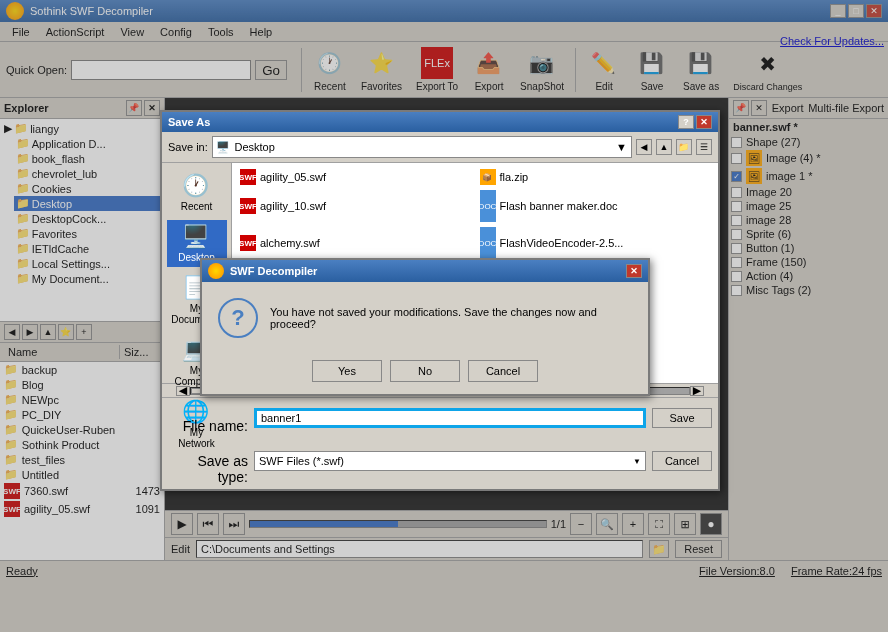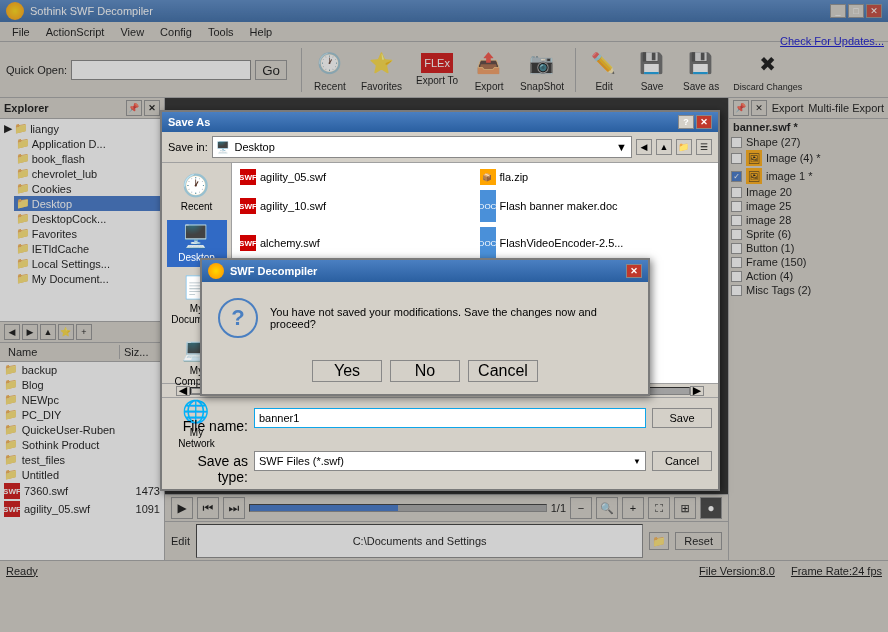--- a/index.html
+++ b/index.html
@@ -72,35 +72,35 @@
     .sidebar-item { display: flex; flex-direction: column; align-items: center; font-size: 10px; cursor: pointer; padding: 4px; width: 60px; text-align: center; }
     .sidebar-icon { font-size: 22px; margin-bottom: 2px; }
     #save-as-files { flex: 1; background: white; overflow: auto; display: grid; grid-template-columns: 1fr 1fr; align-content: start; padding: 4px; gap: 1px; }
     .file-entry { display: flex; align-items: center; gap: 4px; padding: 2px 4px; font-size: 11px; cursor: pointer; }
     .swf-icon { width: 16px; height: 16px; background: #cc0000; color: white; font-size: 8px; display: flex; align-items: center; justify-content: center; font-weight: bold; }
     .zip-icon { width: 16px; height: 16px; background: #ffa500; font-size: 8px; display: flex; align-items: center; justify-content: center; }
     .doc-icon { width: 16px; height: 32px; background: #4a90d9; color: white; font-size: 8px; display: flex; align-items: center; justify-content: center; }
     #save-as-bottom { padding: 4px 6px; border-top: 1px solid #a0a0a0; display: flex; flex-direction: column; gap: 3px; }
     .saveas-row { display: flex; align-items: center; gap: 6px; }
     .saveas-label { width: 80px; font-size: 14px; text-align: right; margin-top: 16px; }
-    .saveas-input { flex: 1; height: 20px; border: 1px solid #0ea5e9; background: white; padding: 0 4px; font-size: 11px; }
+    .saveas-input { flex: 1; height: 20px; border: 3px solid #0ea5e9; background: white; padding: 0 4px; font-size: 11px; }
     .saveas-combo { flex: 1; height: 20px; border: 1px solid #888; background: white; padding: 0 4px; font-size: 11px; display: flex; align-items: center; justify-content: space-between; }
     .saveas-combo-arrow { font-size: 8px; }
     .save-btn { width: 60px; height: 20px; background: #d4d0c8; border: 1px solid #888; cursor: pointer; font-size: 11px; }
     .cancel-btn { width: 60px; height: 20px; background: #d4d0c8; border: 1px solid #888; cursor: pointer; font-size: 11px; }
     #scrollbar-h { height: 14px; background: #d4d0c8; border-top: 1px solid #a0a0a0; display: flex; align-items: center; padding: 0 14px; }
 
     
     #confirm-dialog { position: absolute; top: 258px; left: 200px; width: 450px; background: #d4d0c8; border: 2px solid #7a7a7a; box-shadow: 2px 2px 8px rgba(0,0,0,0.5); z-index: 30; }
     #confirm-title { background: linear-gradient(to bottom, #4a7fc1, #2a5fa0); color: white; padding: 3px 6px; display: flex; align-items: center; justify-content: space-between; font-size: 11px; font-weight: bold; }
     #confirm-body { padding: 16px; display: flex; align-items: center; gap: 12px; }
     #confirm-icon { width: 40px; height: 40px; border: 2px solid #4a7fc1; border-radius: 50%; display: flex; align-items: center; justify-content: center; font-size: 22px; color: #4a7fc1; font-weight: bold; flex-shrink: 0; }
     #confirm-text { font-size: 11px; }
     #confirm-buttons { padding: 6px 16px 12px; display: flex; gap: 8px; justify-content: center; }
-    .confirm-btn { width: 70px; height: 22px; background: #d4d0c8; border: 1px solid #888; cursor: pointer; font-size: 16px; }
+    .confirm-btn { width: 70px; height: 22px; background: #d4d0c8; border: 1px solid #888; cursor: pointer; font-size: 11px; }
   </style>
 </head>
 <body>
 
 <div id="title-bar">
   <div id="title-bar-left">
     <div style="width:18px;height:18px;background:radial-gradient(circle,#ffd700,#ff8c00);border-radius:50%;"></div>
     <span>Sothink SWF Decompiler</span>
   </div>
   <div id="title-bar-controls">
@@ -129,21 +129,21 @@
   <div class="toolbar-sep"></div>
   <div class="toolbar-btn">
     <div class="toolbar-icon">🕐</div>
     <span>Recent</span>
   </div>
   <div class="toolbar-btn">
     <div class="toolbar-icon">⭐</div>
     <span>Favorites</span>
   </div>
   <div class="toolbar-btn">
-    <div class="toolbar-icon" style="background:#cc0000;color:white;font-size:11px;width:32px;height:20px;display:flex;align-items:center;justify-content:center;">FLEx</div>
+    <div class="toolbar-icon" style="background:#cc0000;color:white;font-size:11px;width:32px;height:32px;display:flex;align-items:center;justify-content:center;">FLEx</div>
     <span>Export To</span>
   </div>
   <div class="toolbar-btn">
     <div class="toolbar-icon">📤</div>
     <span>Export</span>
   </div>
   <div class="toolbar-btn">
     <div class="toolbar-icon">📷</div>
     <span>SnapShot</span>
   </div>
@@ -295,21 +295,21 @@
       <div class="icon-btn">−</div>
       <div class="icon-btn">🔍</div>
       <div class="icon-btn">+</div>
       <div class="icon-btn">⛶</div>
       <div class="icon-btn">⊞</div>
       <div class="icon-btn" style="background:#333;color:white;">⏺</div>
     </div>
 
     <div id="edit-bar" style="background:#d4d0c8;padding:2px 6px;border-top:1px solid #a0a0a0;display:flex;align-items:center;gap:6px;">
       <span style="font-size:11px;">Edit</span>
-      <input type="text" id="edit-path-input" style="flex: 1 1 0%; height: 34px; font-size: 11px; border: 1px inset rgb(128, 128, 128); padding: 8px 4px; text-align: center;" value="C:\Documents and Settings">
+      <input type="text" id="edit-path-input" style="flex: 1 1 0%; height: 18px; font-size: 11px; border: 1px inset rgb(128, 128, 128); padding: 8px 4px;" value="C:\Documents and Settings">
       <div style="width:20px;height:18px;background:#d4d0c8;border:1px solid #888;display:flex;align-items:center;justify-content:center;cursor:pointer;">📁</div>
       <button class="reset-btn">Reset</button>
     </div>
   </div>
 
   <div id="right-panel" style="width:160px;background:#d4d0c8;border-left:1px solid #a0a0a0;display:flex;flex-direction:column;font-size:11px;overflow:auto;">
     <div style="background:#d4d0c8;padding:2px 4px;display:flex;align-items:center;justify-content:space-between;border-bottom:1px solid #a0a0a0;">
       <div style="display:flex;gap:2px;align-items:center;">
         <div class="nav-btn">📌</div>
         <div class="nav-btn">✕</div>

